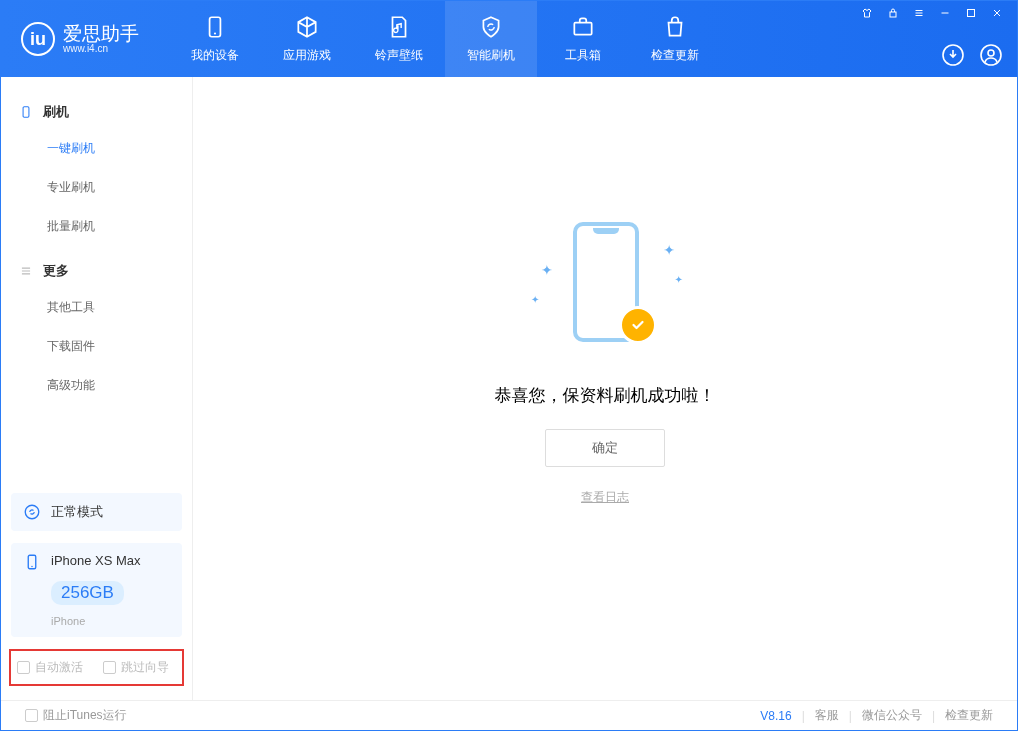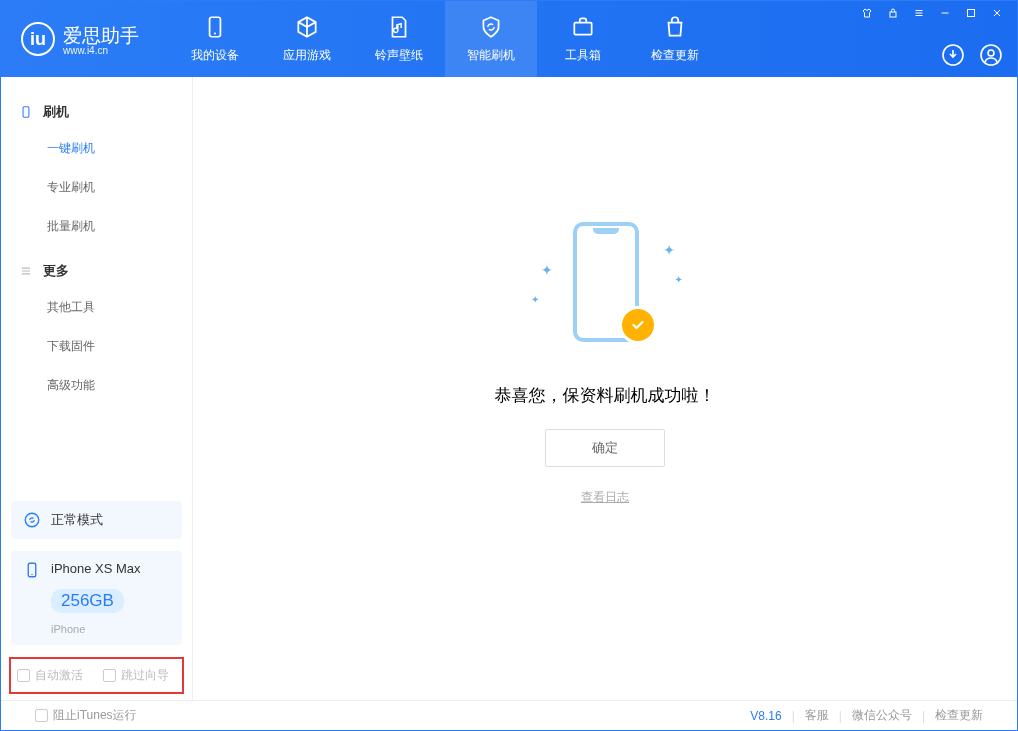--- a/index.html
+++ b/index.html
@@ -15,21 +15,21 @@
   background: linear-gradient(90deg, #2b7cf6 0%, #1b6cf0 100%);
   height: 76px;
   display: flex;
   align-items: center;
   padding: 0 14px 0 20px;
   color: #fff;
   position: relative;
 }
 .logo-area {
   display: flex;
-  align-items: flex-end;
+  align-items: center;
   gap: 8px;
   margin-right: 30px;
 }
 .logo-circle {
   width: 34px; height: 34px;
   border-radius: 50%;
   border: 2px solid #fff;
   display: flex;
   align-items: center;
   justify-content: center;
@@ -145,21 +145,21 @@
   font-size: 17px;
   background: #dbeeff;
   color: #2b7cf6;
   padding: 2px 10px;
   border-radius: 10px;
   margin-left: 28px;
 }
 .device-type { font-size: 11px; color: #aaa; margin-left: 28px; }
 .checkbox-row {
   border: 2px solid #e53935;
-  margin: 6px 8px 6px;
+  margin: 6px 8px 14px;
   padding: 8px 6px;
   display: flex;
   gap: 20px;
   align-items: center;
 }
 .chk {
   display: flex;
   align-items: center;
   gap: 5px;
   font-size: 12px;
@@ -229,21 +229,21 @@
   font-size: 12px;
   color: #aaa;
   text-decoration: underline;
   cursor: pointer;
 }
 .footer {
   height: 30px;
   border-top: 1px solid #eee;
   display: flex;
   align-items: center;
-  padding: 0 34px;
+  padding: 0 24px;
   font-size: 12px;
   color: #999;
 }
 .footer-left {
   display: flex;
   align-items: center;
   gap: 6px;
 }
 .footer-right {
   margin-left: auto;

